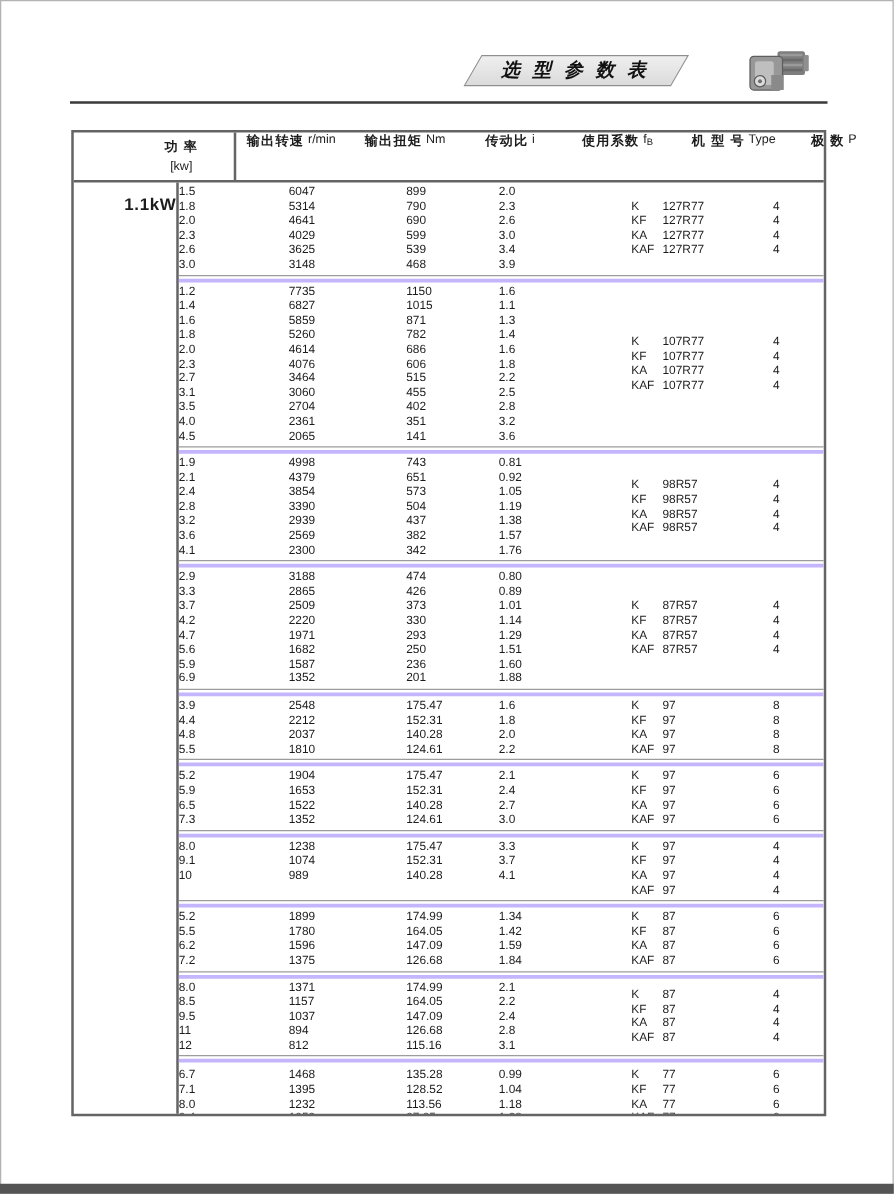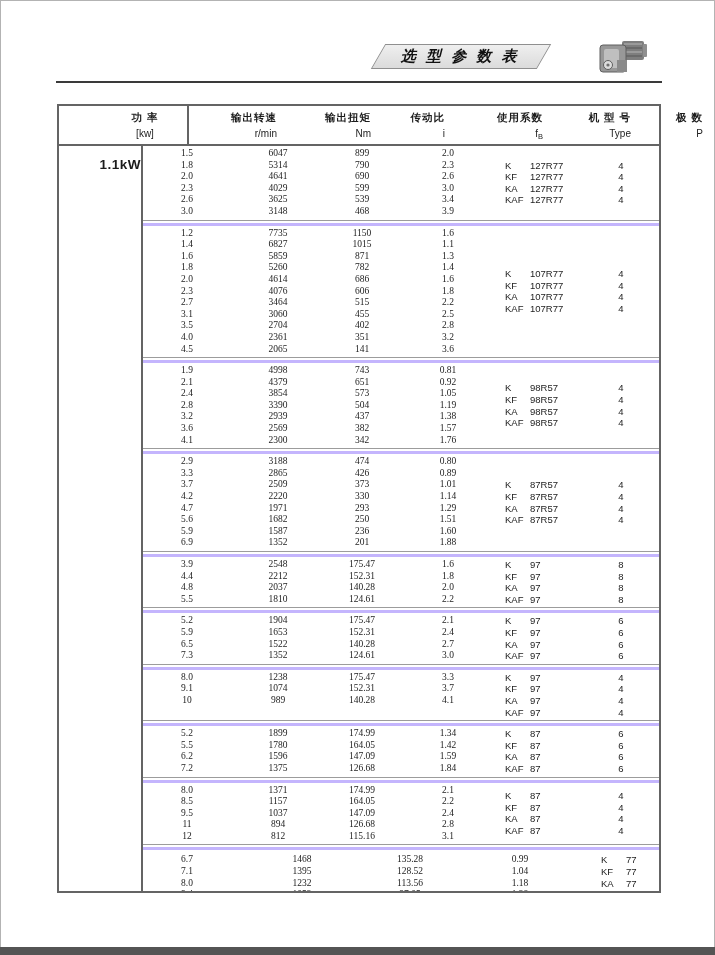--- a/index.html
+++ b/index.html
@@ -31,42 +31,42 @@
   .param-table{
     position:absolute;left:57px;top:104px;width:604px;height:789px;
     border:2px solid #646464;box-sizing:border-box;background:#fff;
   }
   .thead{display:flex;height:40px;border-bottom:2px solid #646464;box-sizing:border-box;}
   .power-head{
     width:84px;flex:0 0 84px;border-right:2px solid #646464;box-sizing:content-box;
     display:flex;flex-direction:column;justify-content:center;align-items:center;gap:3px;padding-left:44px;
   }
   .right-head{flex:1;display:grid;grid-template-columns:88px 94px 74px 98px 88px 72px;}
-  .hcell{display:flex;flex-direction:column;justify-content:center;align-items:flex-end;gap:3px;}
+  .hcell{display:flex;justify-content:center;align-items:flex-start;gap:3px;}
   .hzh{font-size:10.5px;font-weight:bold;letter-spacing:1px;white-space:nowrap;}
   .hunit{font-size:10px;color:#222;}
   .sub{font-size:7.5px;position:relative;top:2px;}
 
   .tbody{display:flex;height:745px;}
   .power-col{
     width:84px;flex:0 0 84px;border-right:2px solid #646464;
     text-align:right;padding-top:9px;box-sizing:border-box;
   }
   .power-value{font-size:13.5px;font-weight:bold;letter-spacing:0.5px;}
 
   .groups{flex:1;display:flex;flex-direction:column;overflow:hidden;}
   .group{
     display:grid;grid-template-columns:88px 94px 74px 98px 88px 72px;
     align-items:center;padding:2px 0;
     border-bottom:1px solid #9c9c9c;margin-bottom:2px;flex:0 0 auto;
   }
   .group + .group{border-top:3px solid #c4b5fd;}
-  .group:last-child{border-bottom:none;margin-bottom:0;flex:1;align-items:start;padding-top:4px;gap:24px;}
-
-  .vcol{text-align:center;font-family:Liberation Serif, serif;}
+  .group:last-child{border-bottom:none;margin-bottom:0;flex:1;align-items:start;padding-top:4px;}
+
+  .vcol{}
   .vcol.vtop{align-self:start;}
   .cell{font-size:9.5px;line-height:11.6px;white-space:nowrap;}
 
   .models{padding-left:8px;text-align:left;}
   .mline{display:flex;font-size:9.5px;line-height:11.6px;white-space:nowrap;}
   .mprefix{width:25px;flex:0 0 25px;}
   .poles-col{text-align:center;}
 
   .bottom-bar{position:absolute;left:0;top:947px;width:715px;height:8px;background:#545454;}
 </style>

